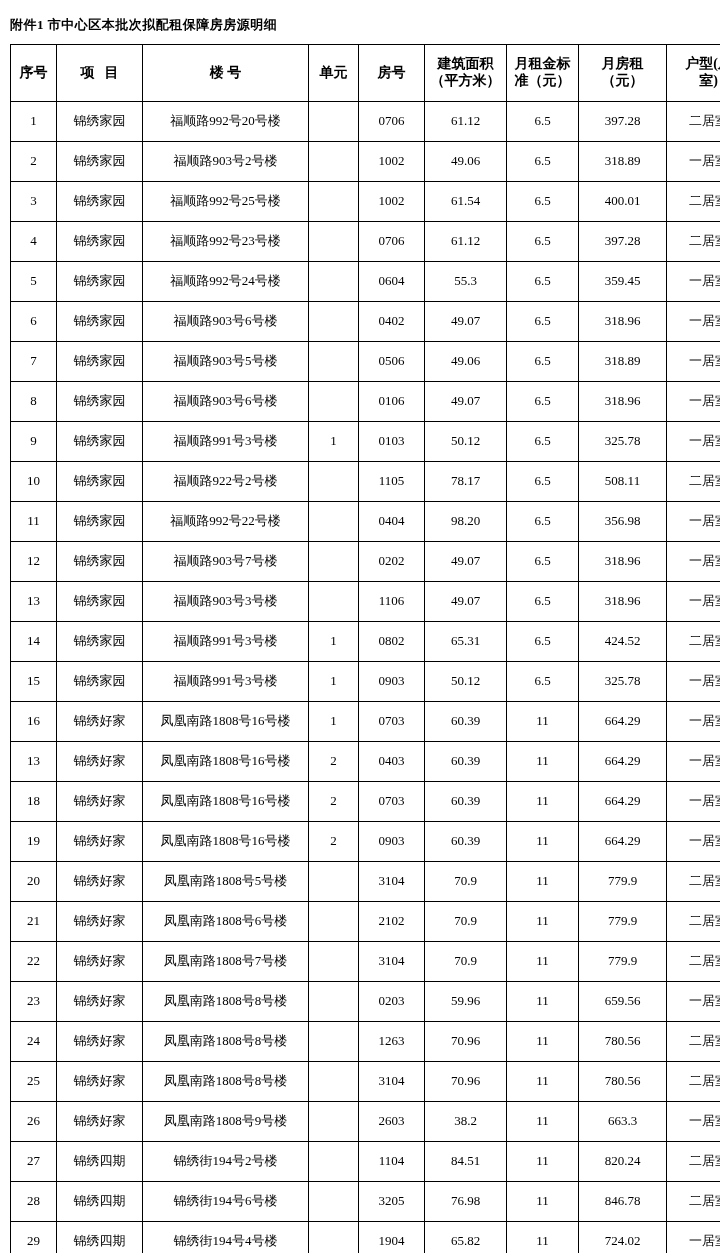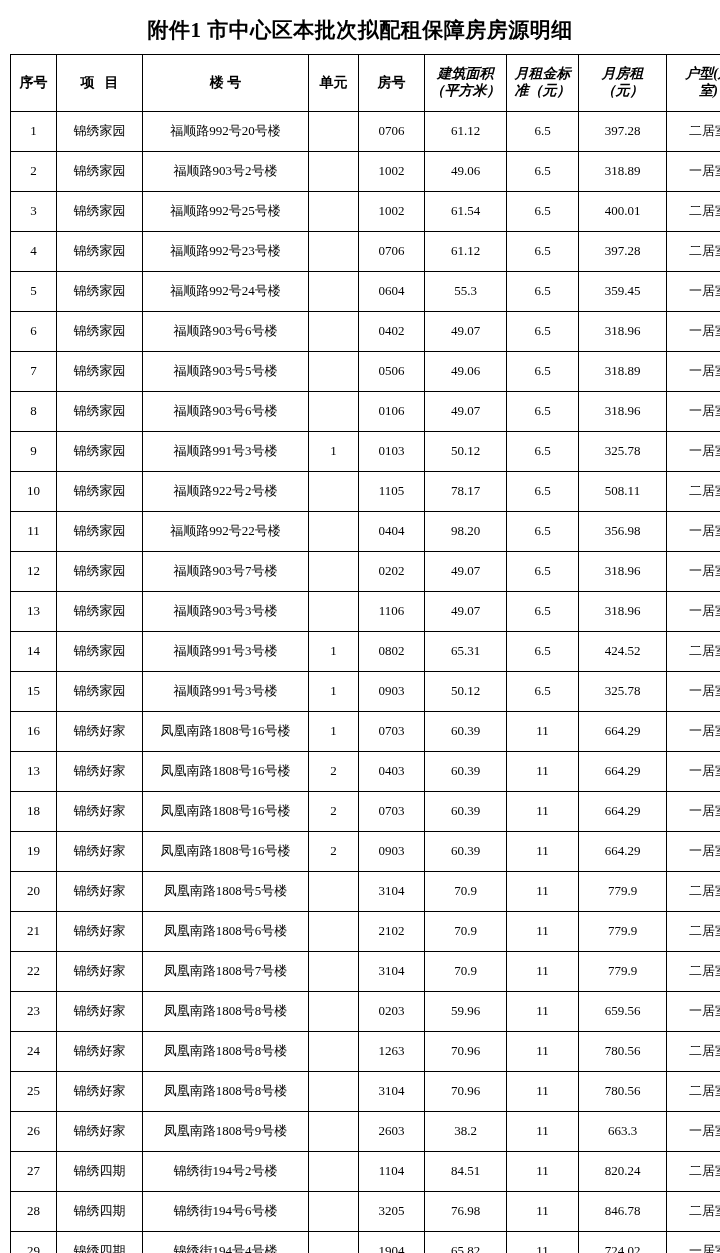--- a/index.html
+++ b/index.html
@@ -11,22 +11,21 @@
     width: 720px;
     font-family: "Liberation Serif", "DejaVu Serif", serif;
     color: #000000;
   }
   .page {
     width: 720px;
     box-sizing: border-box;
     padding: 10px 10px 0 10px;
   }
   .doc-title {
-    text-align: center;
-    font-size: 21px;
+    font-size: 13px;
     font-weight: bold;
     letter-spacing: 0.5px;
     margin: 6px 0 10px 0;
     font-family: "Liberation Serif", "DejaVu Serif", serif;
   }
   table.sheet {
     border-collapse: collapse;
     width: 700px;
     table-layout: fixed;
   }
@@ -56,21 +55,20 @@
   col.c-unit  { width: 50px; }
   col.c-room  { width: 66px; }
   col.c-area  { width: 82px; }
   col.c-rate  { width: 72px; }
   col.c-rent  { width: 88px; }
   col.c-type  { width: 84px; }
 
   .hdr-two-line {
     display: block;
     line-height: 1.2;
-    font-style: italic;
   }
   .spaced {
     letter-spacing: 10px;
     padding-left: 10px;
     margin-top: 14px;
   }
   .bldg-cell {
     font-size: 13px;
     white-space: nowrap;
     margin-left: 8px;

